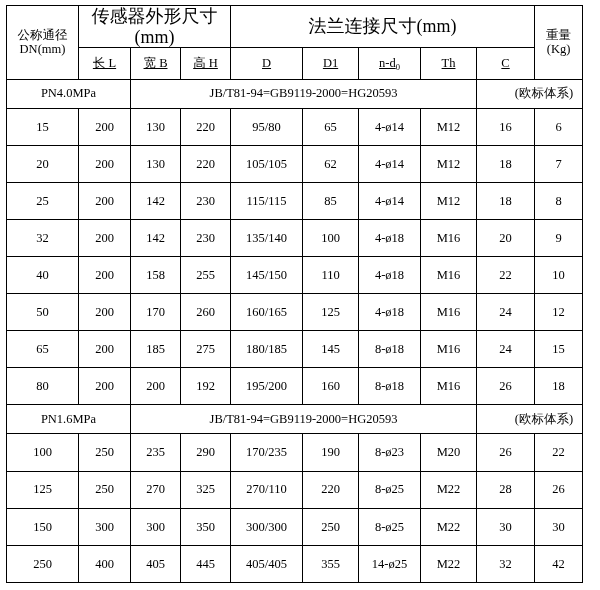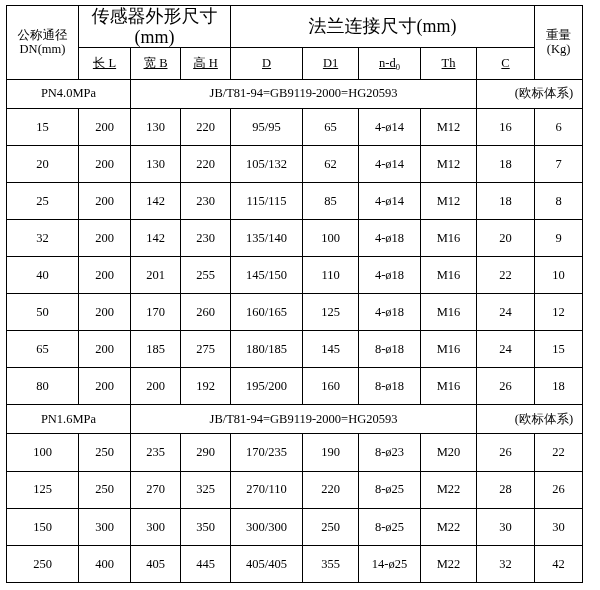--- a/index.html
+++ b/index.html
@@ -119,33 +119,33 @@
       <tr class="row-sec section-row">
         <td colspan="2">PN4.0MPa</td>
         <td colspan="6">JB/T81-94=GB9119-2000=HG20593</td>
         <td colspan="2" class="sec-note">(欧标体系)</td>
       </tr>
       <tr class="row-data">
         <td>15</td>
         <td>200</td>
         <td>130</td>
         <td>220</td>
-        <td>95/95</td>
+        <td>95/80</td>
         <td>65</td>
         <td>4-ø14</td>
         <td>M12</td>
         <td>16</td>
         <td>6</td>
       </tr>
       <tr class="row-data">
         <td>20</td>
         <td>200</td>
         <td>130</td>
         <td>220</td>
-        <td>105/132</td>
+        <td>105/105</td>
         <td>62</td>
         <td>4-ø14</td>
         <td>M12</td>
         <td>18</td>
         <td>7</td>
       </tr>
       <tr class="row-data">
         <td>25</td>
         <td>200</td>
         <td>142</td>
@@ -165,21 +165,21 @@
         <td>135/140</td>
         <td>100</td>
         <td>4-ø18</td>
         <td>M16</td>
         <td>20</td>
         <td>9</td>
       </tr>
       <tr class="row-data">
         <td>40</td>
         <td>200</td>
-        <td>201</td>
+        <td>158</td>
         <td>255</td>
         <td>145/150</td>
         <td>110</td>
         <td>4-ø18</td>
         <td>M16</td>
         <td>22</td>
         <td>10</td>
       </tr>
       <tr class="row-data">
         <td>50</td>

